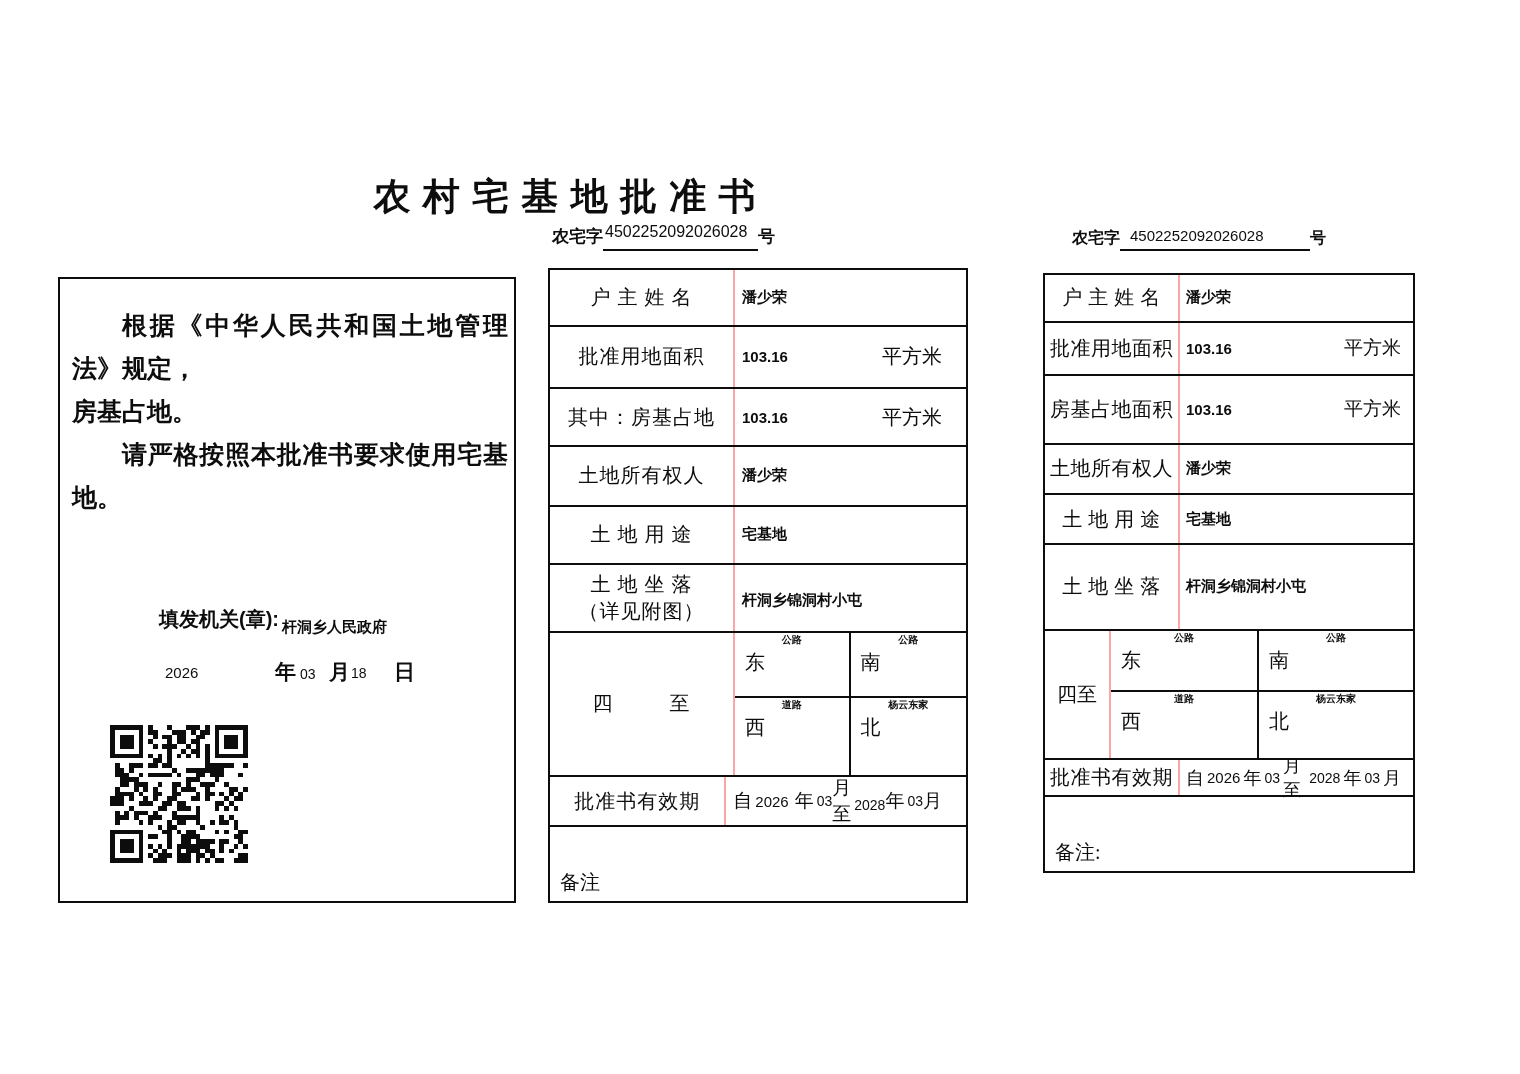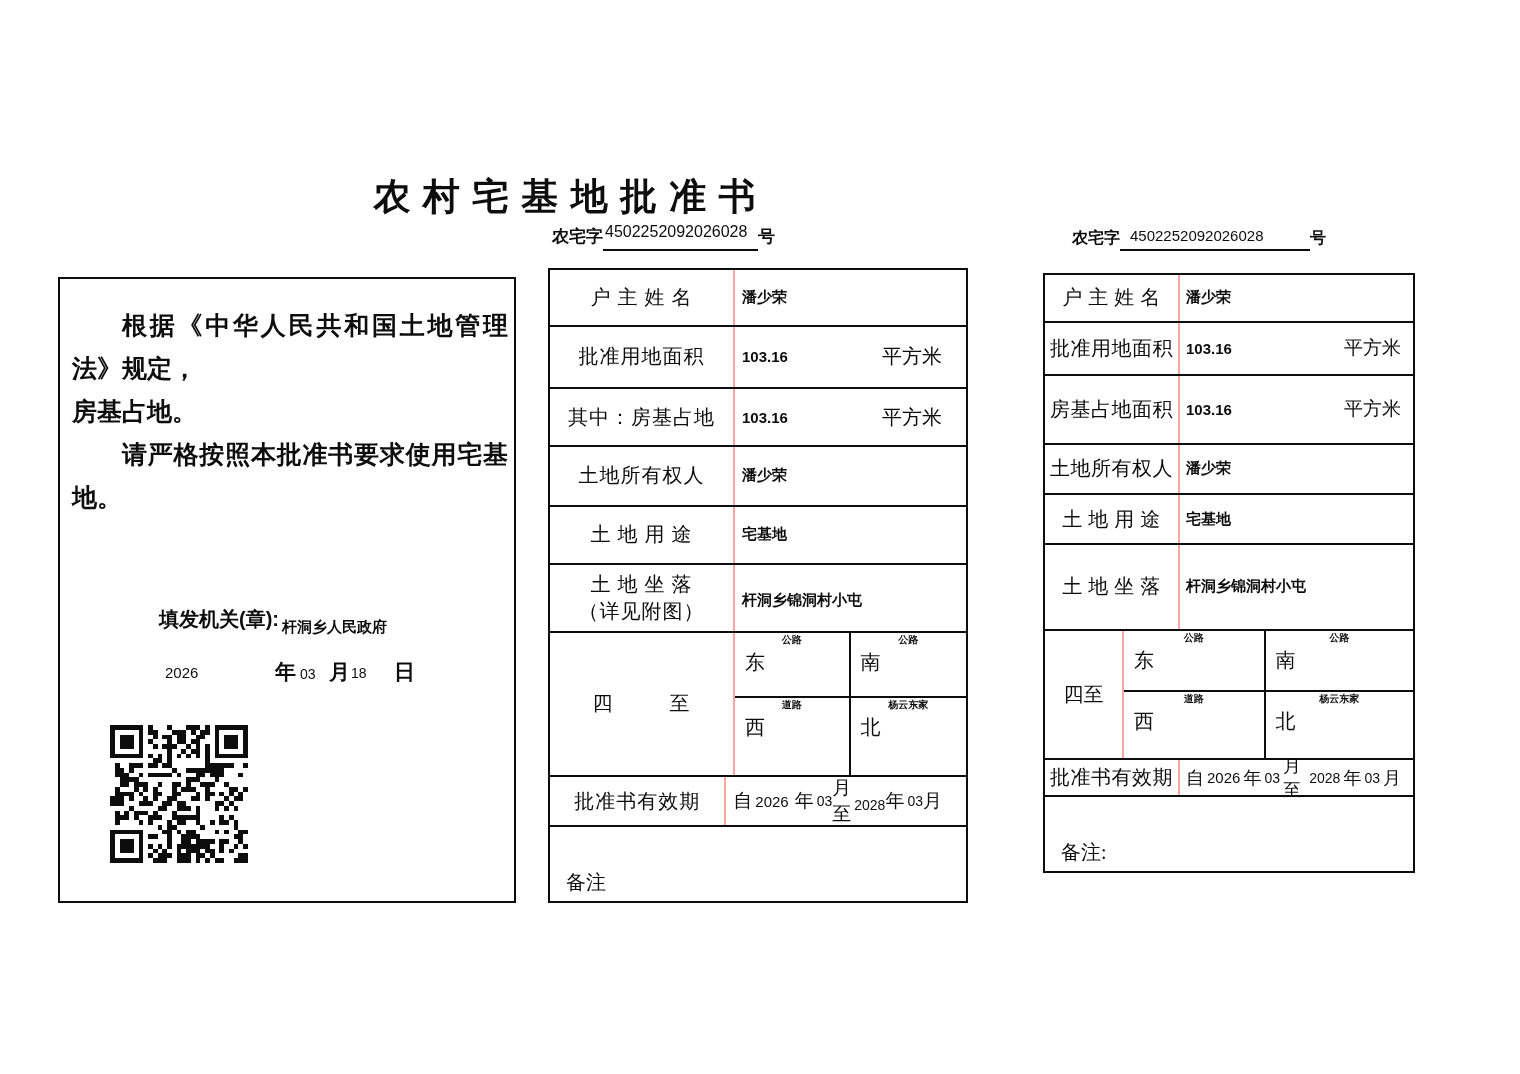--- a/index.html
+++ b/index.html
@@ -49,21 +49,21 @@
   .r { display:flex; border-bottom:2px solid #0d0d0d; position:relative; }
   .r:last-child { border-bottom:none; flex:1; }
   .lc { border-right:2px solid #fca5a5; display:flex; flex-direction:column;
         align-items:center; justify-content:center; text-align:center;
         font-family:"Liberation Serif", serif; font-size:20px; letter-spacing:1px; }
   .vc { flex:1; display:flex; align-items:center; padding:0 24px 0 7px; }
   .vc-top { align-items:center; padding-top:5px; }
   .v-name { font-size:15px; font-weight:bold; }
   .v-num  { font-size:15px; font-weight:600; }
   .v-unit { margin-left:auto; font-size:20px; }
-  .rc { flex:1; padding:5px 16px; font-family:"Liberation Serif", serif; font-size:20px;margin-top:37px; }
+  .rc { flex:1; padding:5px 10px; font-family:"Liberation Serif", serif; font-size:20px;margin-top:37px; }
 
   
   .quad { flex:1; position:relative; }
   .q { position:absolute; overflow:hidden; }
   .road { display:block; text-align:center; font-size:10px; font-weight:bold; margin-top:1px; line-height:1.2; }
   .dir  { display:block; font-size:20px; margin:6px 0 0 10px; line-height:1; }
   .lc-four { justify-content:center; }
   .four-wrap { display:flex; justify-content:center; gap:56px; width:100%; }
 
   
@@ -88,21 +88,21 @@
   
   .stub-title { left:1075px; top:184px; width:370px; text-align:center; white-space:nowrap; }
   .st-main { font-size:24px; font-weight:bold; letter-spacing:1px; }
   .st-suf  { font-size:14px; font-weight:bold; }
   .tbl-stub { left:1043px; top:273px; width:372px; height:600px; }
   .tbl-stub .lc { width:135px; letter-spacing:0.5px; }
   .tbl-stub .sr1 { height:48px; } .tbl-stub .sr2 { height:54px; }
   .tbl-stub .sr3 { height:69px; } .tbl-stub .sr4 { height:51px; }
   .tbl-stub .sr5 { height:50px; } .tbl-stub .sr6 { height:87px; }
   .tbl-stub .sr7 { height:130px; } .tbl-stub .sr8 { height:37px; }
-  .tbl-stub .lc-four { width:79px; letter-spacing:0; }
+  .tbl-stub .lc-four { width:66px; letter-spacing:0; }
   .tbl-stub .vc { padding:0 12px 0 6px; }
   .tbl-stub .v-unit { font-size:19px; }
   .tbl-stub .q-tl { left:0; top:0; width:49%; height:61px; border-right:2px solid #0d0d0d; border-bottom:2px solid #0d0d0d; }
   .tbl-stub .q-tr { left:49%; top:0; right:0; height:61px; border-bottom:2px solid #0d0d0d; }
   .tbl-stub .q-bl { left:0; top:61px; width:49%; bottom:0; border-right:2px solid #0d0d0d; }
   .tbl-stub .q-br { left:49%; top:61px; right:0; bottom:0; }
   .tbl-stub .t-cn { font-size:18px; }
   .tbl-stub .t-num { margin:0 3px; }
 </style>
 </head>

